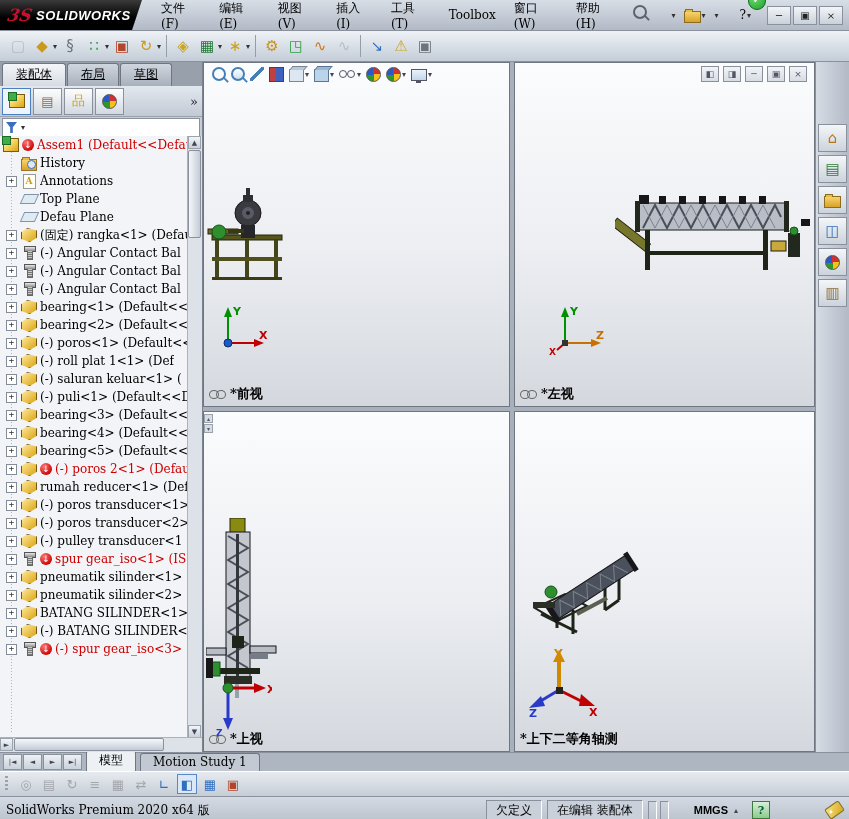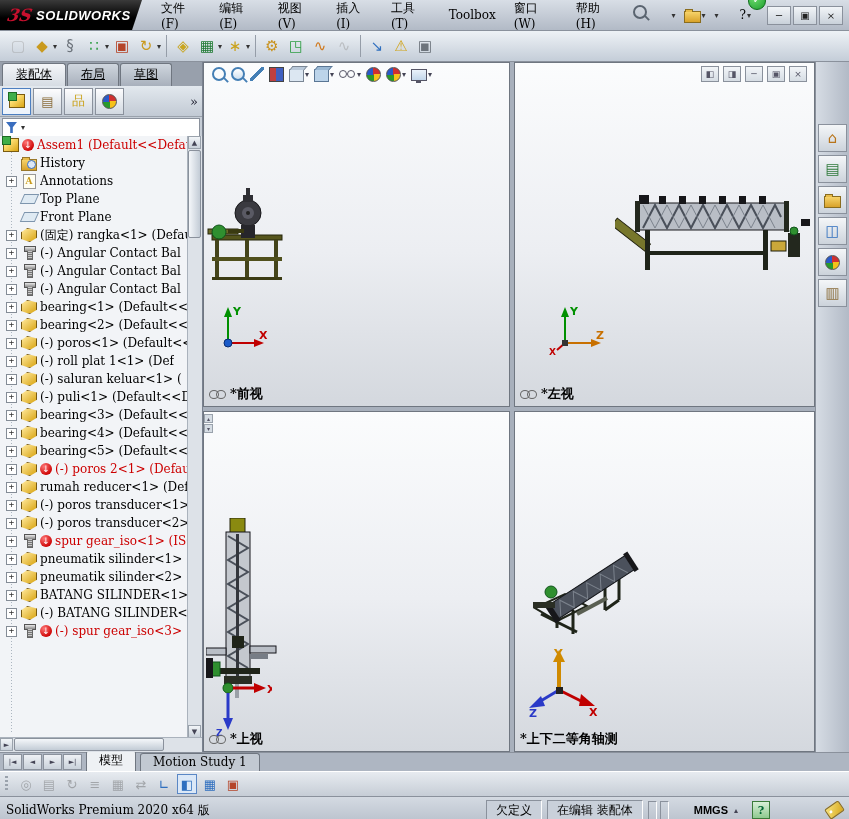--- a/index.html
+++ b/index.html
@@ -425,21 +425,21 @@
 
             <span class="tlabel">Top Plane</span>
           </div>
 
           <div class="trow">
             <span class="exp" style="visibility: hidden;"></span>
             <span class="ticon">
               <span class="i-plane h-plane"></span>
             </span>
 
-            <span class="tlabel">Front Plane</span>
+            <span class="tlabel">Defau Plane</span>
           </div>
 
 
           <div class="trow">
             <span class="exp"></span>
             <span class="ticon">
               <span class="i-part h-part"></span>
             </span>
 
             <span class="tlabel">(固定) rangka&lt;1&gt; (Defaul</span>
@@ -583,20 +583,28 @@
           <div class="trow">
             <span class="exp"></span>
             <span class="ticon">
               <span class="i-part h-part"></span>
             </span>
 
             <span class="tlabel">(-) poros transducer&lt;2&gt;</span>
           </div>
 
 
+          <div class="trow">
+            <span class="exp"></span>
+            <span class="ticon">
+              <span class="i-part h-part"></span>
+            </span>
+
+            <span class="tlabel">(-) pulley transducer&lt;1</span>
+          </div>
 
           <div class="trow red haserr">
             <span class="exp"></span>
             <span class="ticon">
               <span class="i-bolt h-bolt"></span>
             </span>
             <span class="err"></span>
             <span class="tlabel">spur gear_iso&lt;1&gt; (ISO</span>
           </div>
 

